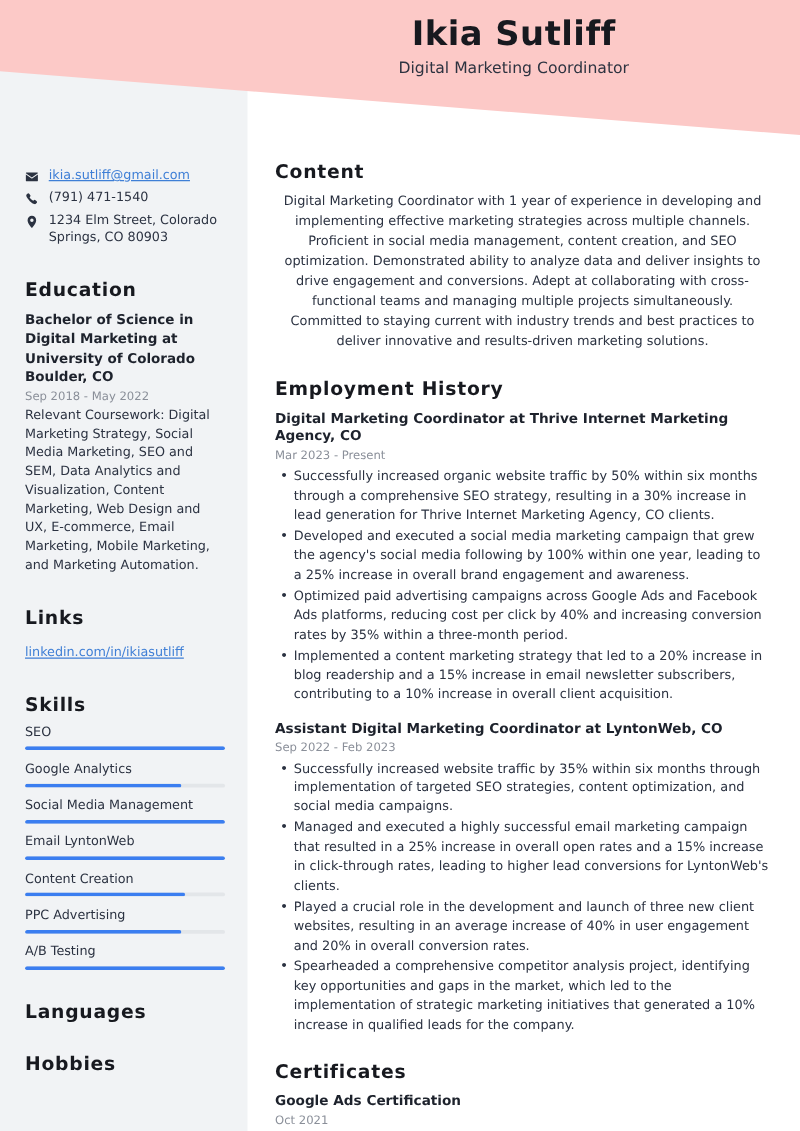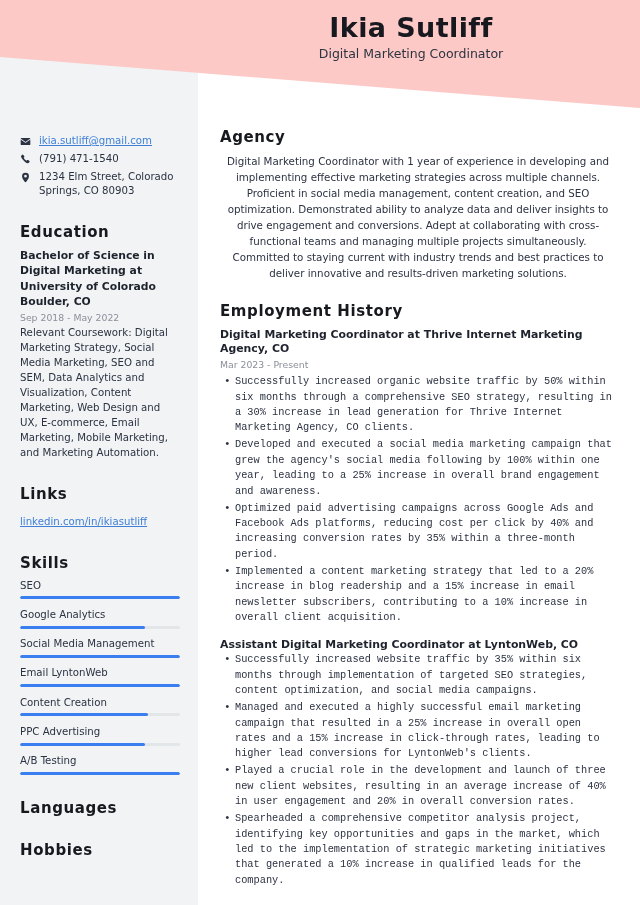--- a/index.html
+++ b/index.html
@@ -213,21 +213,20 @@
     color: #8a8f99;
     margin-top: 1px;
     margin-bottom: 3px;
     line-height: 1.4;
   }
 
   ul.bullets {
     list-style: none;
     margin: 0;
     padding: 0;
-    font-family: Liberation Mono, monospace;
   }
 
   ul.bullets li {
     position: relative;
     padding-left: 15px;
     font-size: 10.3px;
     line-height: 1.5;
     color: #2b3241;
     margin-bottom: 1.5px;
   }
@@ -366,39 +365,40 @@
 
     <div>
       <div class="side-heading">Hobbies</div>
     </div>
 
   </div>
 
   <div id="main">
 
     <div class="section">
-      <div class="main-heading">Agency</div>
+      <div class="main-heading">Content</div>
       <div class="profile-text">Digital Marketing Coordinator with 1 year of experience in developing and implementing effective marketing strategies across multiple channels. Proficient in social media management, content creation, and SEO optimization. Demonstrated ability to analyze data and deliver insights to drive engagement and conversions. Adept at collaborating with cross-functional teams and managing multiple projects simultaneously. Committed to staying current with industry trends and best practices to deliver innovative and results-driven marketing solutions.</div>
     </div>
 
     <div class="section">
       <div class="main-heading">Employment History</div>
       <div id="jobs-list">
           <div class="job">
             <div class="job-title-line">Digital Marketing Coordinator at Thrive Internet Marketing Agency, CO</div>
             <div class="job-date">Mar 2023 - Present</div>
             <ul class="bullets">
               <li>Successfully increased organic website traffic by 50% within six months through a comprehensive SEO strategy, resulting in a 30% increase in lead generation for Thrive Internet Marketing Agency, CO clients.</li>
               <li>Developed and executed a social media marketing campaign that grew the agency's social media following by 100% within one year, leading to a 25% increase in overall brand engagement and awareness.</li>
               <li>Optimized paid advertising campaigns across Google Ads and Facebook Ads platforms, reducing cost per click by 40% and increasing conversion rates by 35% within a three-month period.</li>
               <li>Implemented a content marketing strategy that led to a 20% increase in blog readership and a 15% increase in email newsletter subscribers, contributing to a 10% increase in overall client acquisition.</li>
             </ul>
           </div>
           <div class="job">
             <div class="job-title-line">Assistant Digital Marketing Coordinator at LyntonWeb, CO</div>
+            <div class="job-date">Sep 2022 - Feb 2023</div>
             <ul class="bullets">
               <li>Successfully increased website traffic by 35% within six months through implementation of targeted SEO strategies, content optimization, and social media campaigns.</li>
               <li>Managed and executed a highly successful email marketing campaign that resulted in a 25% increase in overall open rates and a 15% increase in click-through rates, leading to higher lead conversions for LyntonWeb's clients.</li>
               <li>Played a crucial role in the development and launch of three new client websites, resulting in an average increase of 40% in user engagement and 20% in overall conversion rates.</li>
               <li>Spearheaded a comprehensive competitor analysis project, identifying key opportunities and gaps in the market, which led to the implementation of strategic marketing initiatives that generated a 10% increase in qualified leads for the company.</li>
             </ul>
           </div>
         </div>
     </div>
 

